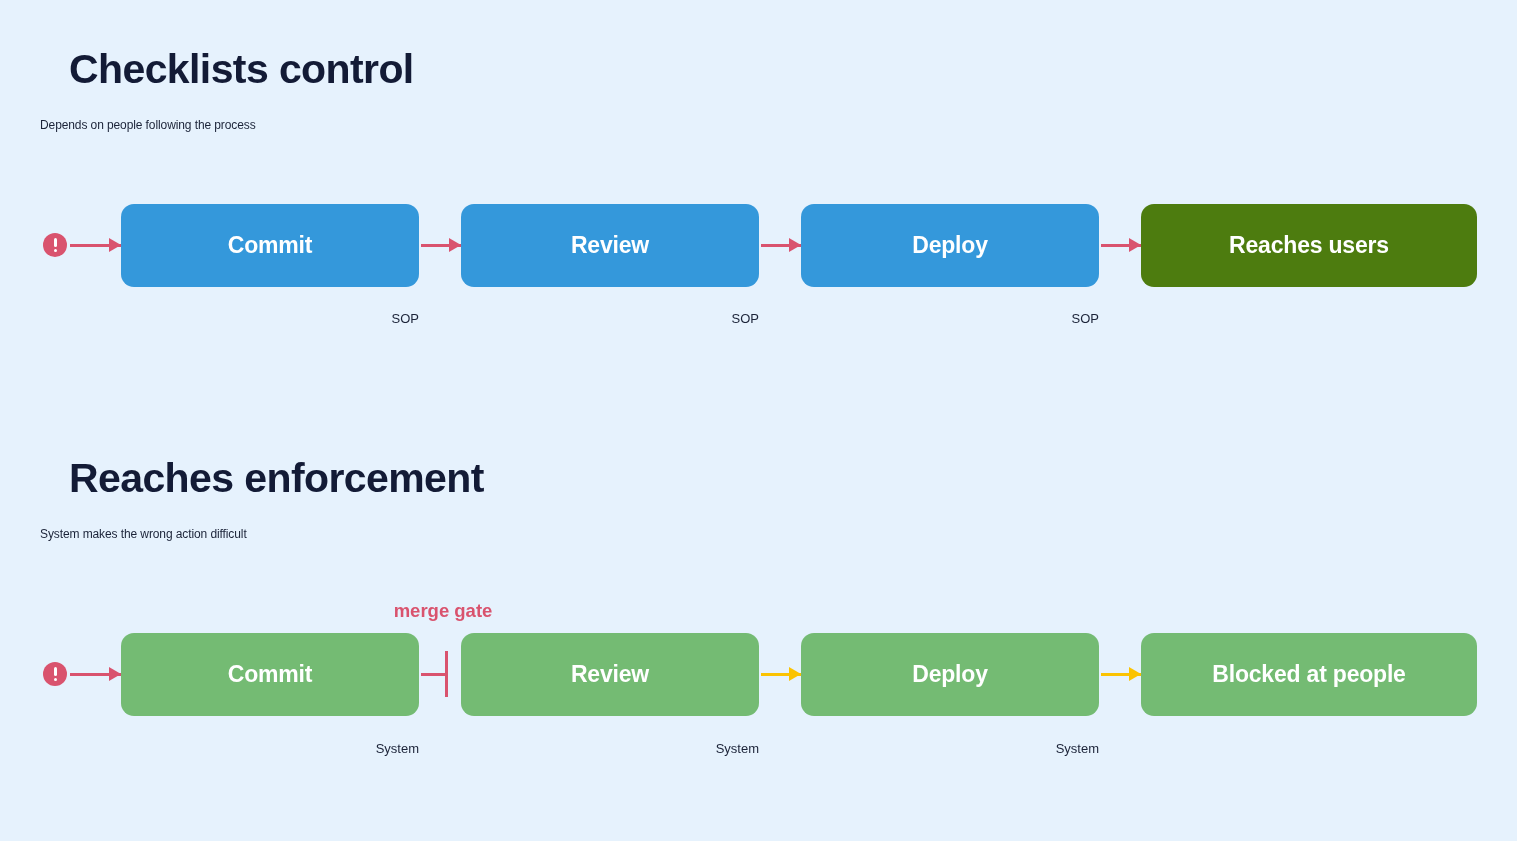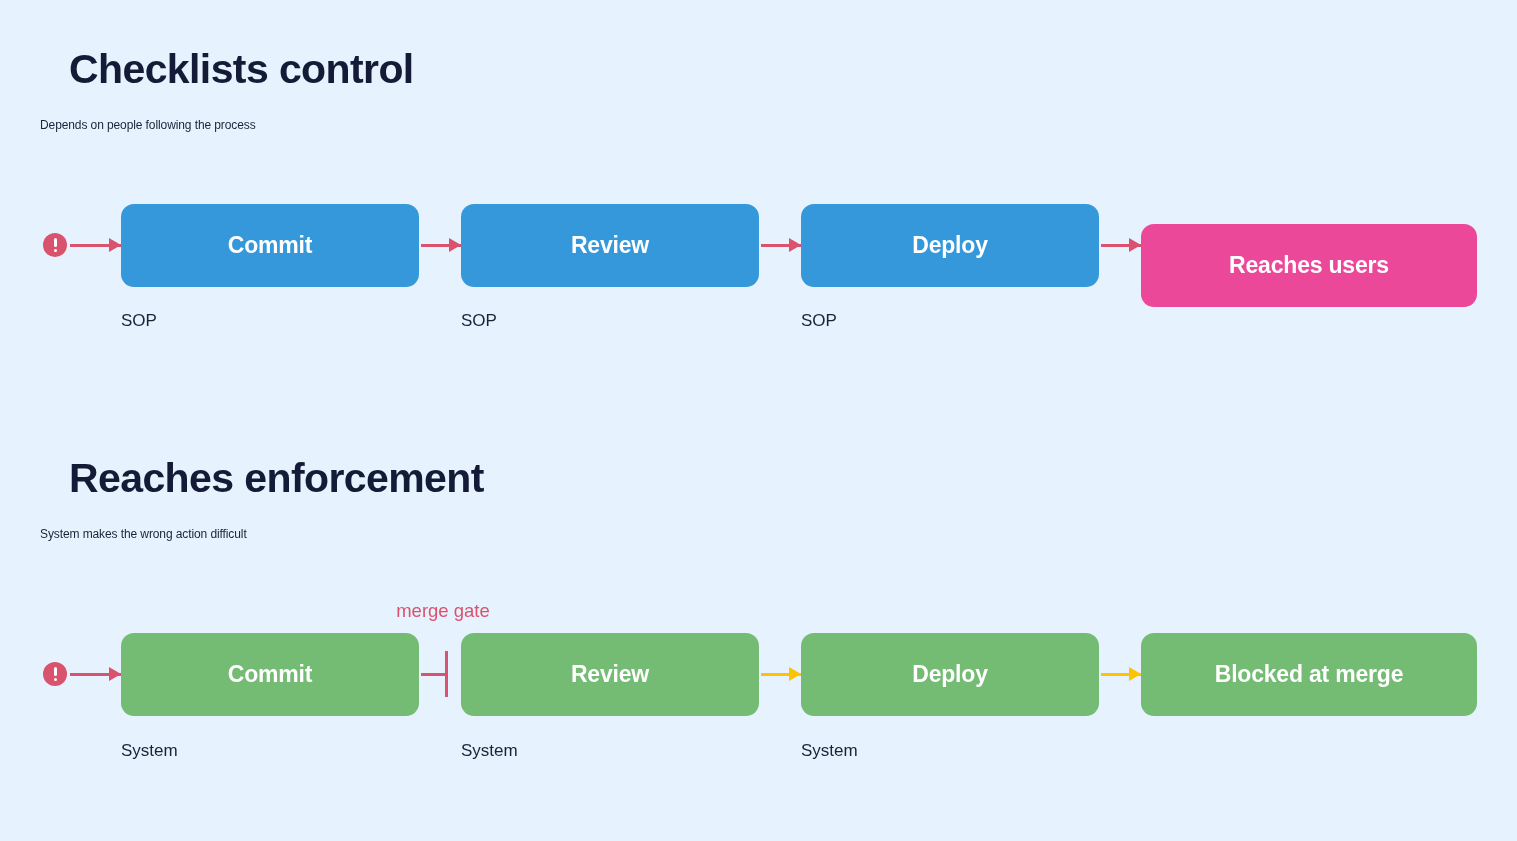--- a/index.html
+++ b/index.html
@@ -104,21 +104,21 @@
     align-items: center;
     justify-content: center;
     color: #ffffff;
     font-size: 23px;
     font-weight: 700;
     letter-spacing: -0.2px;
     white-space: nowrap;
   }
   .node-blue   { background: #3498db; }
   .node-green  { background: #74bb73; }
-  .node-purple { background: #ec4899; margin-top: 20px; }
+  .node-purple { background: #4d7c0f; }
 
   .node-1 { left: 121px;  width: 298px; }
   .node-2 { left: 461px;  width: 298px; }
   .node-3 { left: 801px;  width: 298px; }
   .node-4 { left: 1141px; width: 336px; }
 
   
   .connector {
     position: absolute;
     top: 34px;
@@ -173,42 +173,42 @@
     height: 46px;
     background: #d9536e;
   }
   .gate-label {
     position: absolute;
     top: -51px;
     left: -53px;
     width: 150px;
     text-align: center;
     font-size: 18.5px;
-    font-weight: 400;
+    font-weight: 700;
     color: #d9536e;
     white-space: nowrap;
   }
 
   
   .caption-row {
     position: absolute;
     left: 0;
     width: 1517px;
     height: 26px;
   }
   #caption-row-checklists { top: 311px; }
   #caption-row-platform   { top: 741px; padding-left: 37px; }
 
   .caption {
     position: absolute;
     top: 0;
-    font-size: 17px;
+    font-size: 13px;
     font-weight: 400;
     color: #1b2338;
-    text-align: left;
+    text-align: right;
     white-space: nowrap;
   }
   .caption-1 { left: 121px;  width: 298px; }
   .caption-2 { left: 461px;  width: 298px; }
   .caption-3 { left: 801px;  width: 298px; }
 </style>
 </head>
 <body>
 
 <div class="canvas">
@@ -305,21 +305,21 @@
     <div class="node node-green node-3">
       <span>Deploy</span>
     </div>
 
     <div class="connector c-yellow conn-3">
       <div class="shaft"></div>
       <div class="head"></div>
     </div>
 
     <div class="node node-green node-4">
-      <span>Blocked at merge</span>
+      <span>Blocked at people</span>
     </div>
   </div>
 
   <div class="caption-row" id="caption-row-platform">
     <div class="caption caption-1">System</div>
     <div class="caption caption-2">System</div>
     <div class="caption caption-3">System</div>
   </div>
 
 </div>

